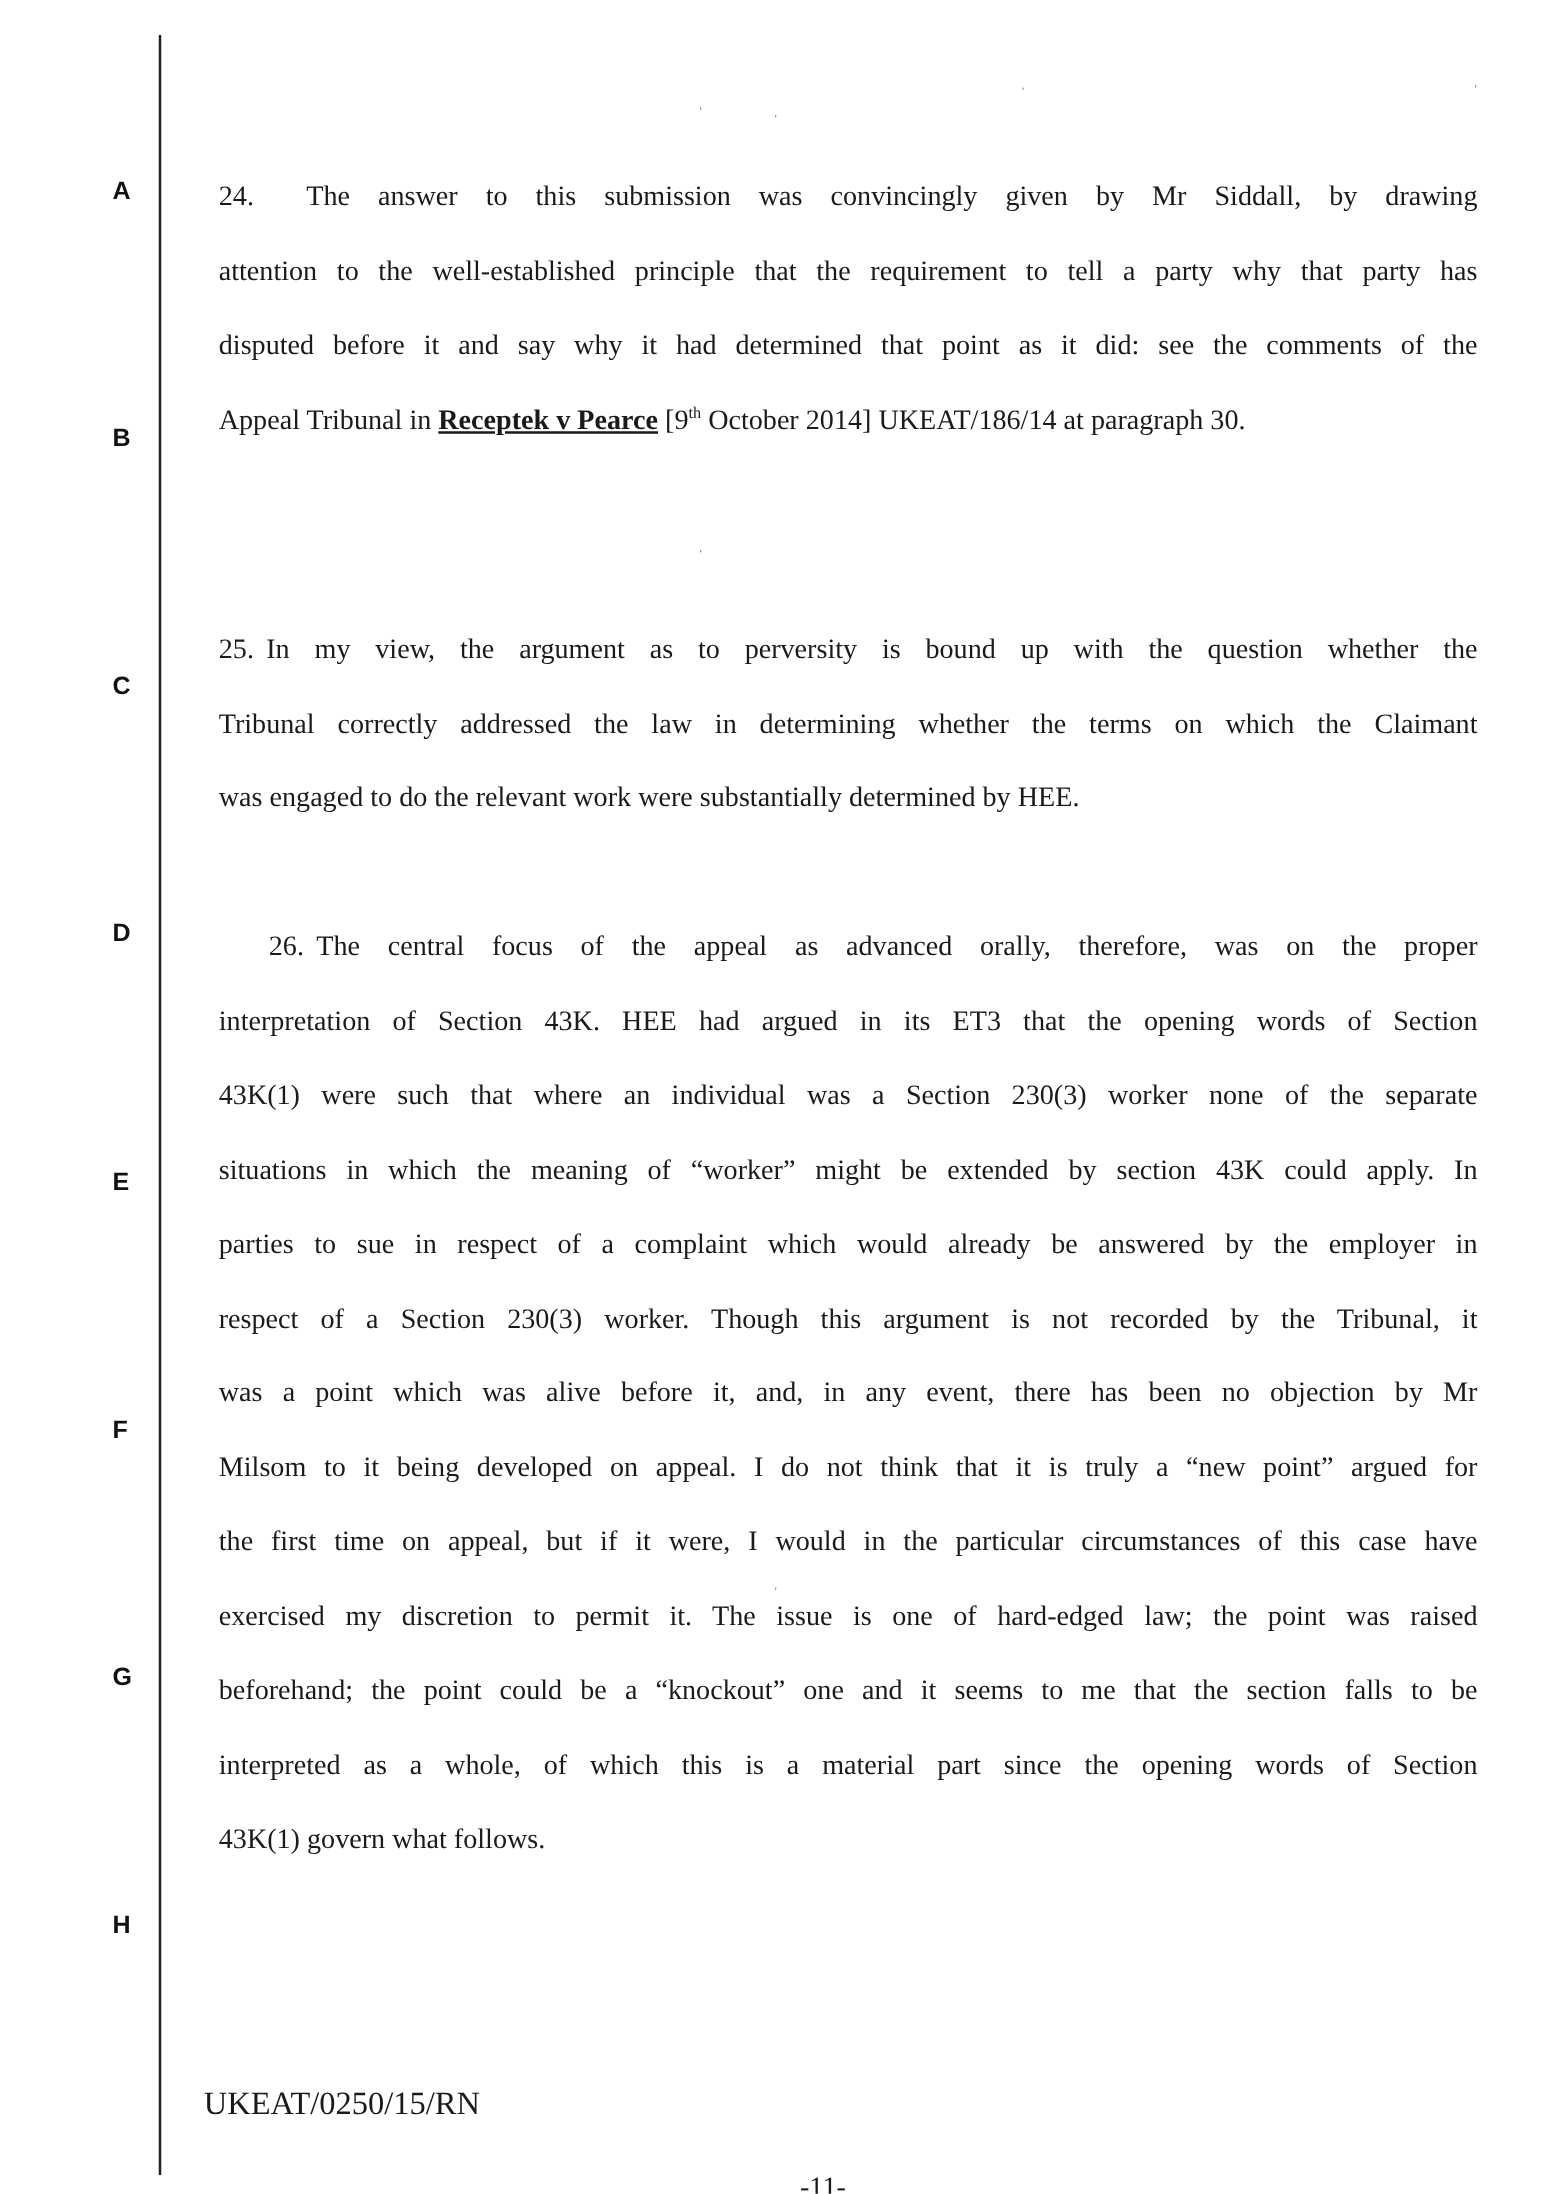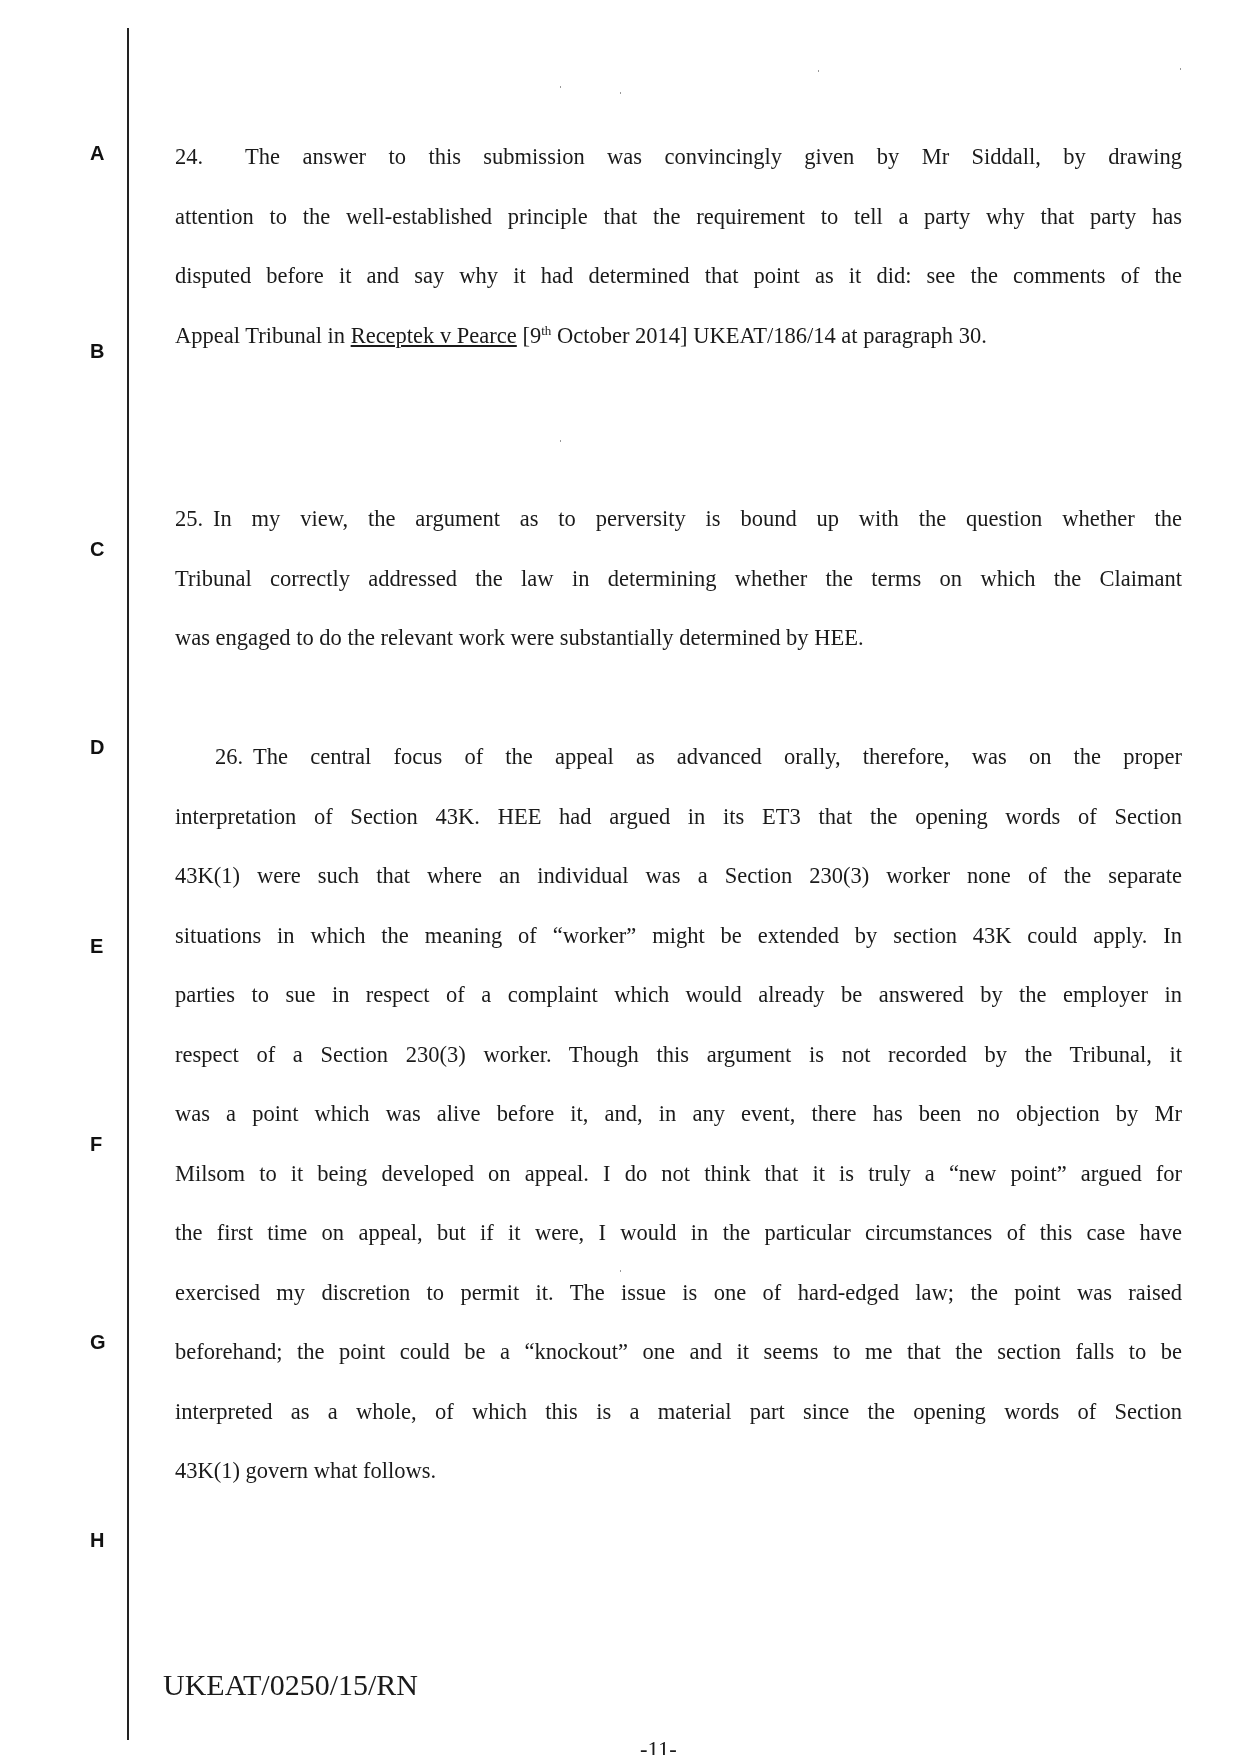--- a/index.html
+++ b/index.html
@@ -5,23 +5,23 @@
   html, body { margin:0; padding:0; background:#ffffff; }
   body { width:1241px; height:1755px; position:relative; overflow:hidden;
          font-family:"Liberation Serif", serif; color:#1a1a1a; }
   .rule { position:absolute; left:127px; top:28px; width:2px; height:1712px; background:#222; }
   .mlabel { position:absolute; left:90px; font-family:"Liberation Sans", sans-serif;
             font-weight:bold; font-size:20px; color:#111; }
   .para { position:absolute; left:175px; width:1007px; font-size:22.5px; line-height:59.5px;
           text-align:justify; }
   .line { display:block; white-space:nowrap; height:59.5px; text-align-last:justify; }
   .line.last { text-align-last:left; }
-  .ul-bold { font-weight:normal; text-decoration:underline; }
+  .ul-bold { font-weight:bold; text-decoration:underline; }
   sup { font-size:13px; line-height:0; }
-  .footer-ref { position:absolute; left:163px; top:1668px; font-size:30px; }
+  .footer-ref { position:absolute; left:163px; top:1668px; font-size:26px; }
   .pagenum { position:absolute; left:640px; top:1700px; font-size:22.5px;margin-top:37px; }
   .speck { position:absolute; width:1px; height:2px; background:#999; }
 </style>
 </head>
 <body>
 
 <div class="rule"></div>
 
 <div class="mlabel" style="top:142px">A</div>
 <div class="mlabel" style="top:340px">B</div>

